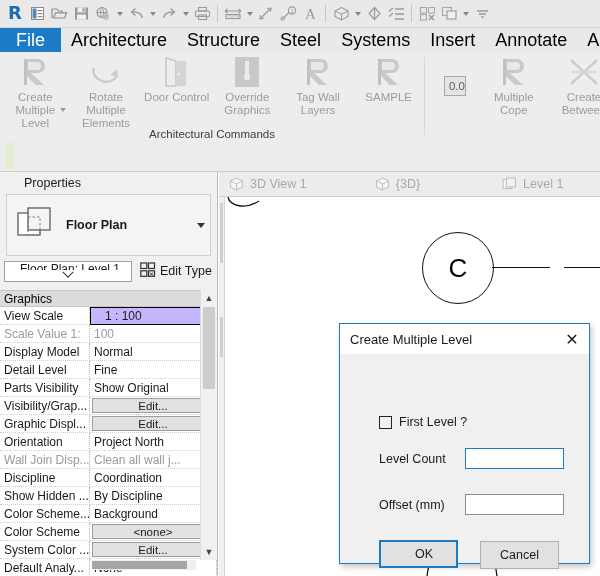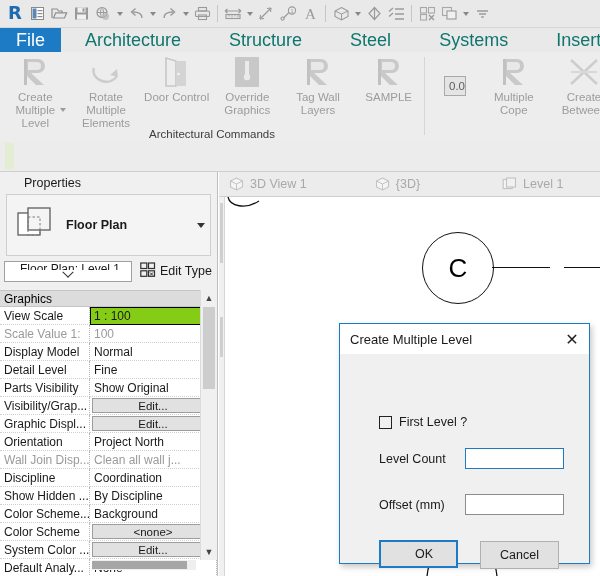--- a/index.html
+++ b/index.html
@@ -79,22 +79,22 @@
     left: 0; top: 28px;
     width: 600px; height: 24px;
     background: #e9e9e9;
     display: flex;
     align-items: stretch;
     font-size: 18px;
   }
   .tab {
     display: flex;
     align-items: center;
-    padding: 0 24px;
-    color: #0f766e;
+    padding: 0 10px;
+    color: #000000;
     white-space: nowrap;
     cursor: default;
   }
   .tab.file {
     background: #1c7bc4;
     color: #fff;
     padding: 0 16px;
   }
 
   
@@ -339,22 +339,22 @@
     display: flex;
     align-items: center;
     overflow: hidden;
     white-space: nowrap;
     box-sizing: border-box;
     background: #fff;
   }
   .prow.dim .pname, .prow.dim .pval { color: #9a9a9a; }
   .pval.selected {
     border: 1px solid #000;
-    background: #84cc16;
-    padding-left: 3px;
+    background: #c4b5fd;
+    padding-left: 14px;
   }
   .pval.btn { padding: 0 2px; }
   .pbtn {
     width: 100%;
     height: 15px;
     background: #e1e1e1;
     border: 1px solid #9d9d9d;
     font-size: 11.5px;
     display: flex;
     align-items: center;

